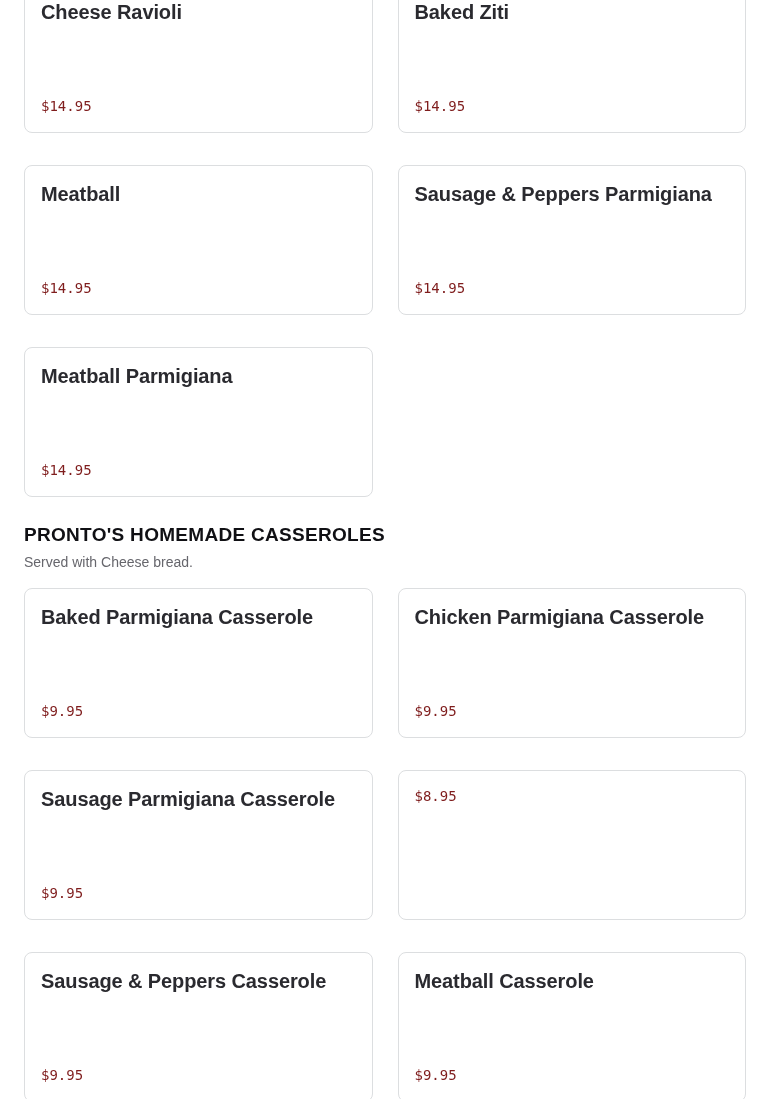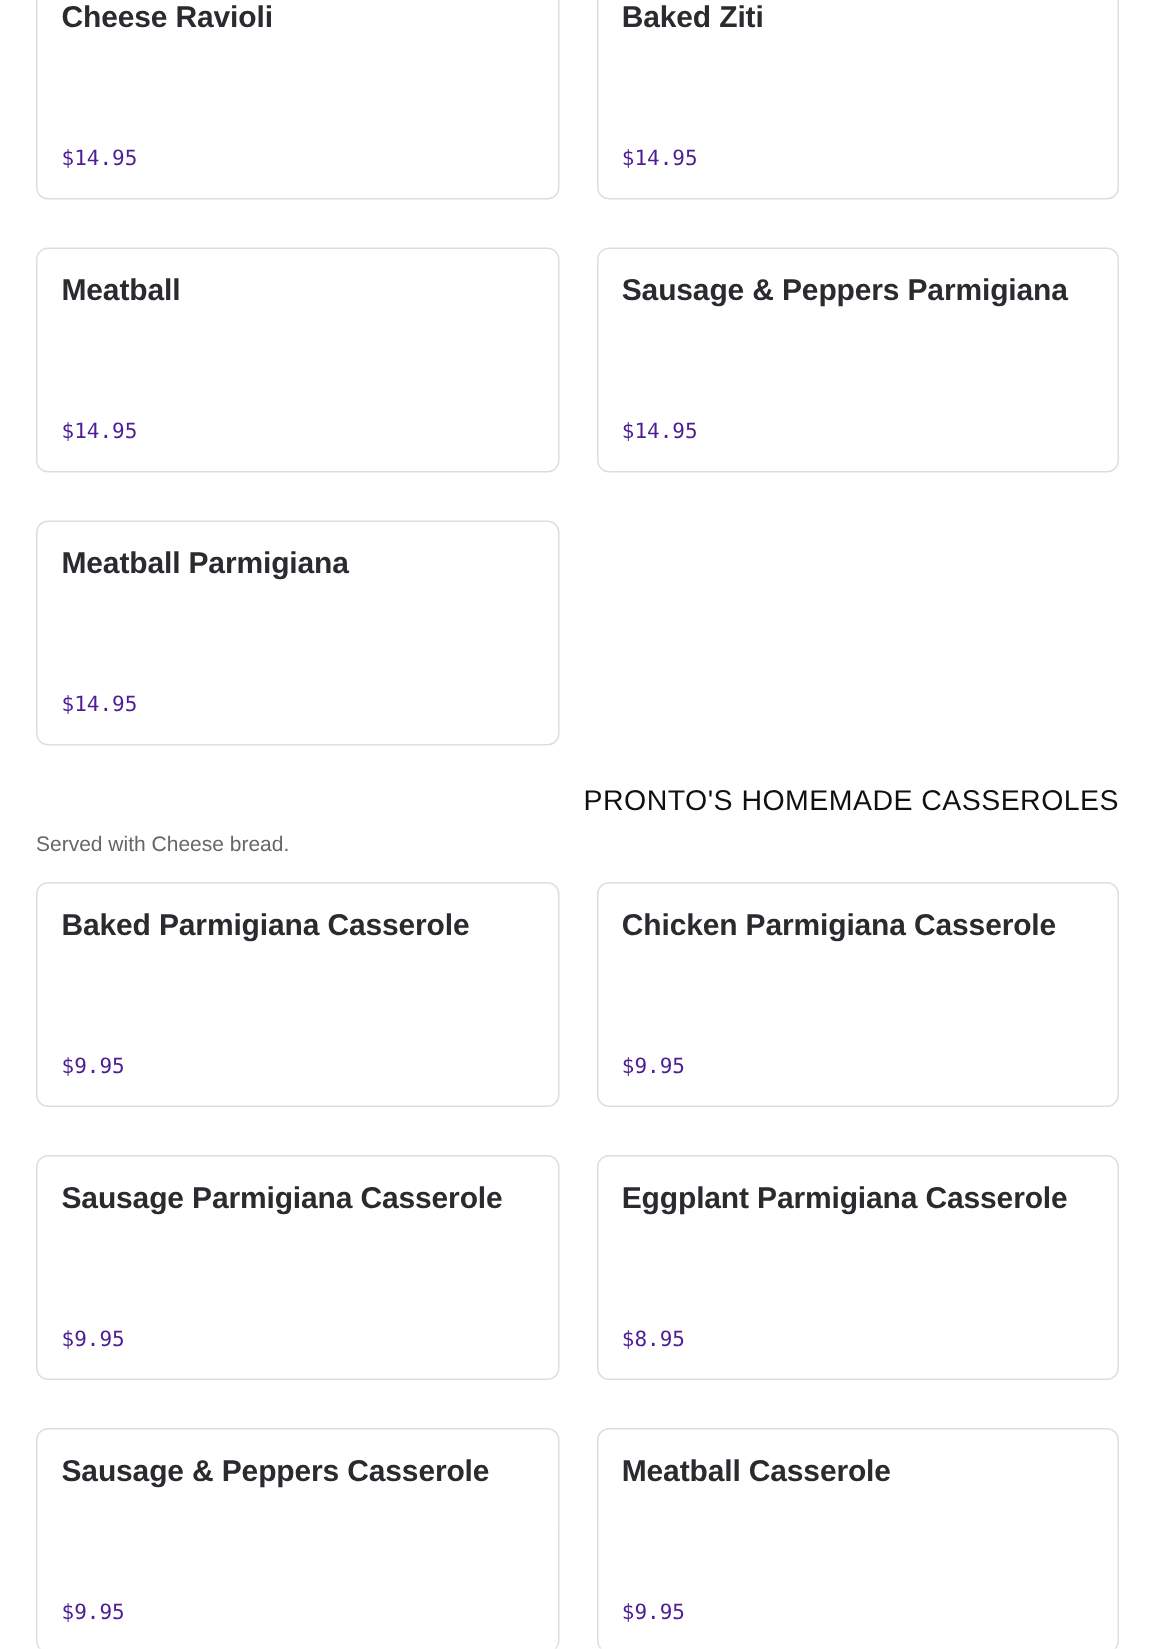--- a/index.html
+++ b/index.html
@@ -41,30 +41,29 @@
     font-size: 20px;
     font-weight: 700;
     letter-spacing: -0.1px;
     line-height: 21px;
     color: #2a2a2f;
   }
   .menu-card-price {
     font-family: "DejaVu Sans Mono", monospace;
     font-size: 14px;
     line-height: 14px;
-    color: #4c1d95;
+    color: #7f1d1d;
   }
   .section-header {
     margin: 27px 0 0 0;
     font-size: 19px;
-    font-weight: 400;
+    font-weight: 700;
     letter-spacing: 0.3px;
     line-height: 21px;
     color: #101014;
-    text-align: right;
   }
   .section-subtitle {
     margin: 9px 0 17px 0;
     font-size: 14px;
     line-height: 17px;
     font-weight: 400;
     color: #66666c;
   }
 </style>
 </head>
@@ -118,21 +117,20 @@
         <div class="menu-card-title">Chicken Parmigiana Casserole</div>
         <div class="menu-card-price">$9.95</div>
       </div>
 
       <div class="menu-card">
         <div class="menu-card-title">Sausage Parmigiana Casserole</div>
         <div class="menu-card-price">$9.95</div>
       </div>
 
       <div class="menu-card">
-        <div class="menu-card-title">Eggplant Parmigiana Casserole</div>
         <div class="menu-card-price">$8.95</div>
       </div>
 
       <div class="menu-card">
         <div class="menu-card-title">Sausage &amp; Peppers Casserole</div>
         <div class="menu-card-price">$9.95</div>
       </div>
 
       <div class="menu-card">
         <div class="menu-card-title">Meatball Casserole</div>

